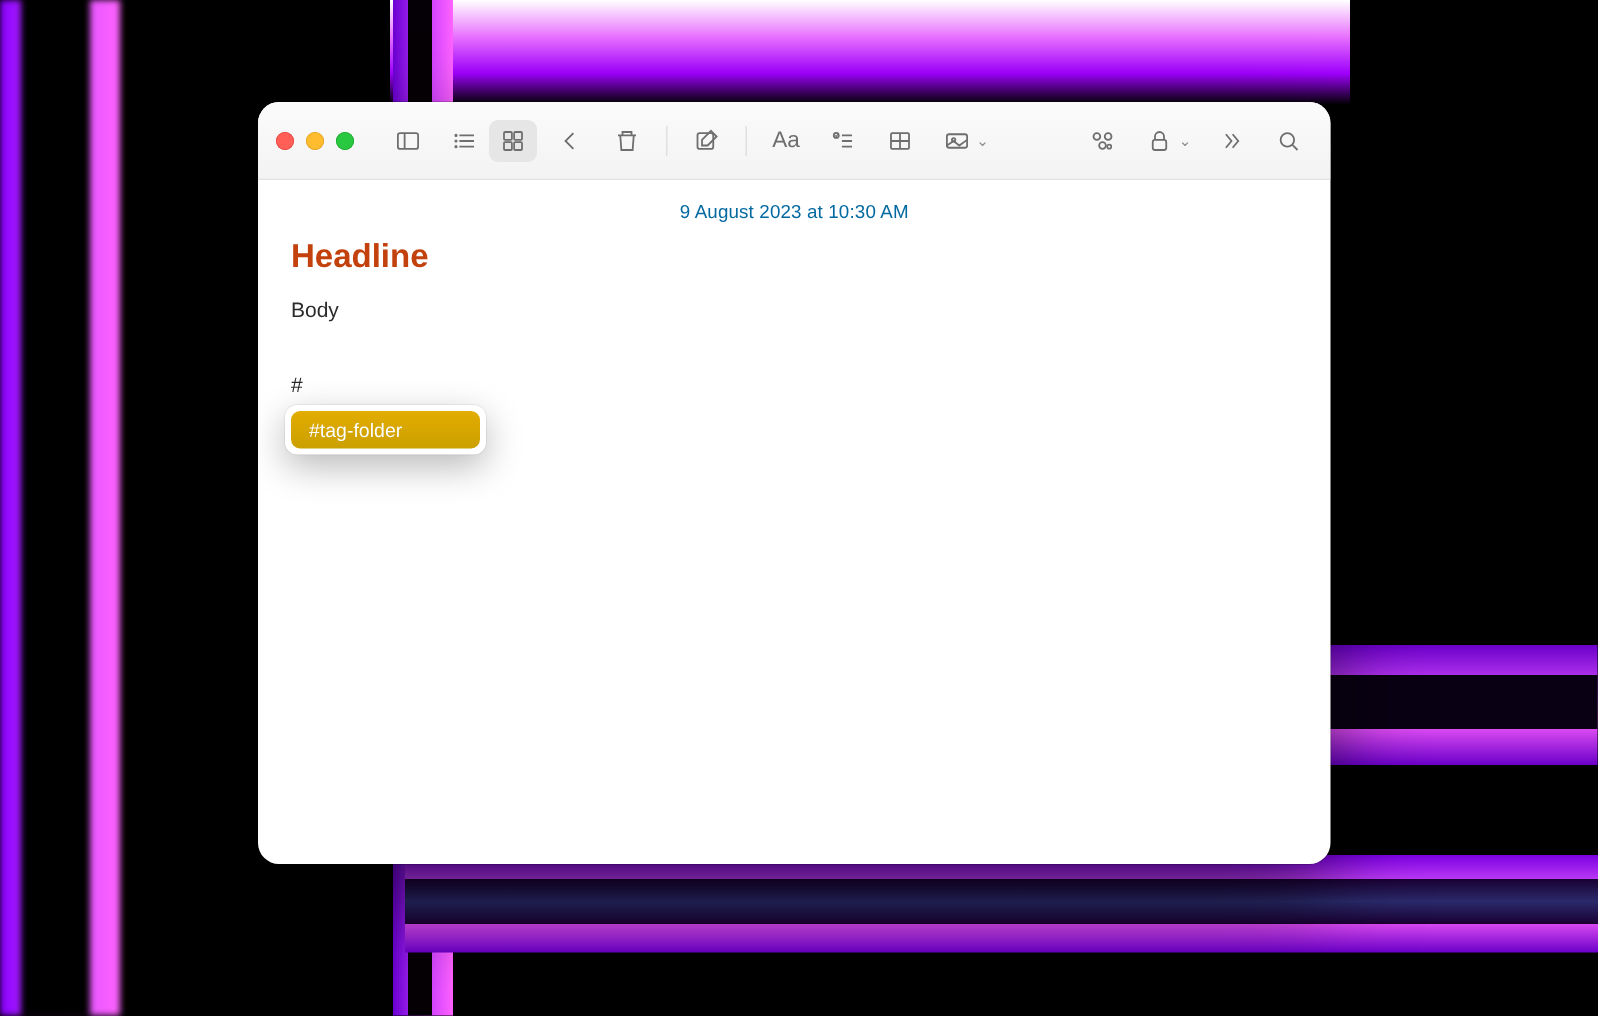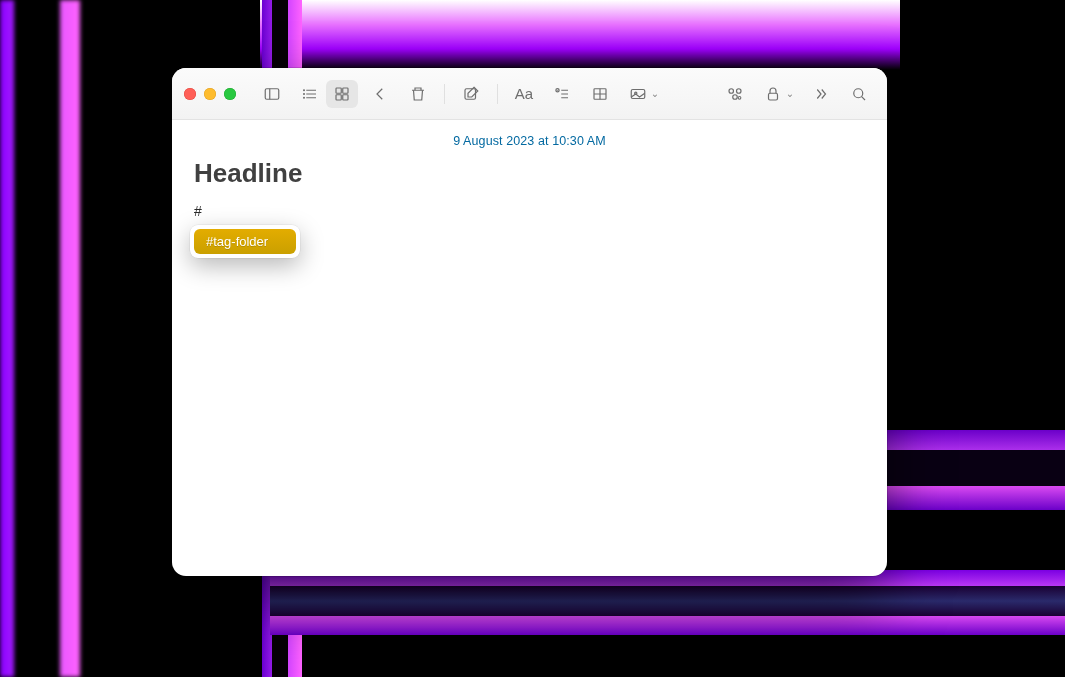--- a/index.html
+++ b/index.html
@@ -96,21 +96,21 @@
     padding: 14px 22px;
   }
   .timestamp {
     text-align:center;
     font-size:12.5px;
     color:#0369a1;
     margin: 0 0 10px 0;
     letter-spacing: 0.1px;
   }
   .headline {
-    font-size:26px; font-weight:700; color:#404040;
+    font-size:22px; font-weight:700; color:#c2410c;
     margin: 0 0 14px 0;
   }
   .body-text {
     font-size:14px; color:#2c2c2c; margin: 0 0 34px 0;
   }
   .hash {
     font-size:14px; color:#2c2c2c; margin: 0 0 6px 0;
   }
 
   .tag-popover {
@@ -120,21 +120,21 @@
     padding:4px;
     box-shadow: 0 8px 24px rgba(0,0,0,0.28), 0 0 0 0.5px rgba(0,0,0,0.08);
     margin-left:-4px;
   }
   .tag-pill {
     background:#d9a400;
     background: linear-gradient(180deg, #e3ac00, #caa000);
     color:#fff;
     font-size:13px;
     font-weight:500;
-    padding:5px 28px 5px 12px;
+    padding:5px 52px 5px 12px;
     border-radius:6px;
     text-shadow: 0 0.5px 0 rgba(0,0,0,0.15);
   }
 </style>
 </head>
 <body>
 
 <div class="wallpaper">
   <div class="top-grad"></div>
   <div class="bar-v1"></div>
@@ -271,18 +271,19 @@
       <svg viewBox="0 0 24 24">
           <circle cx="11" cy="11" r="6"></circle>
           <line x1="20" y1="20" x2="15.5" y2="15.5"></line>
         </svg>
     </div>
   </div>
 
   <div class="content">
     <div class="timestamp">9 August 2023 at 10:30 AM</div>
     <div class="headline">Headline</div>
+    <div class="body-text">Body</div>
     <div class="hash">#</div>
     <div class="tag-popover">
       <div class="tag-pill">#tag-folder</div>
     </div>
   </div>
 </div>
 
 </body></html>

